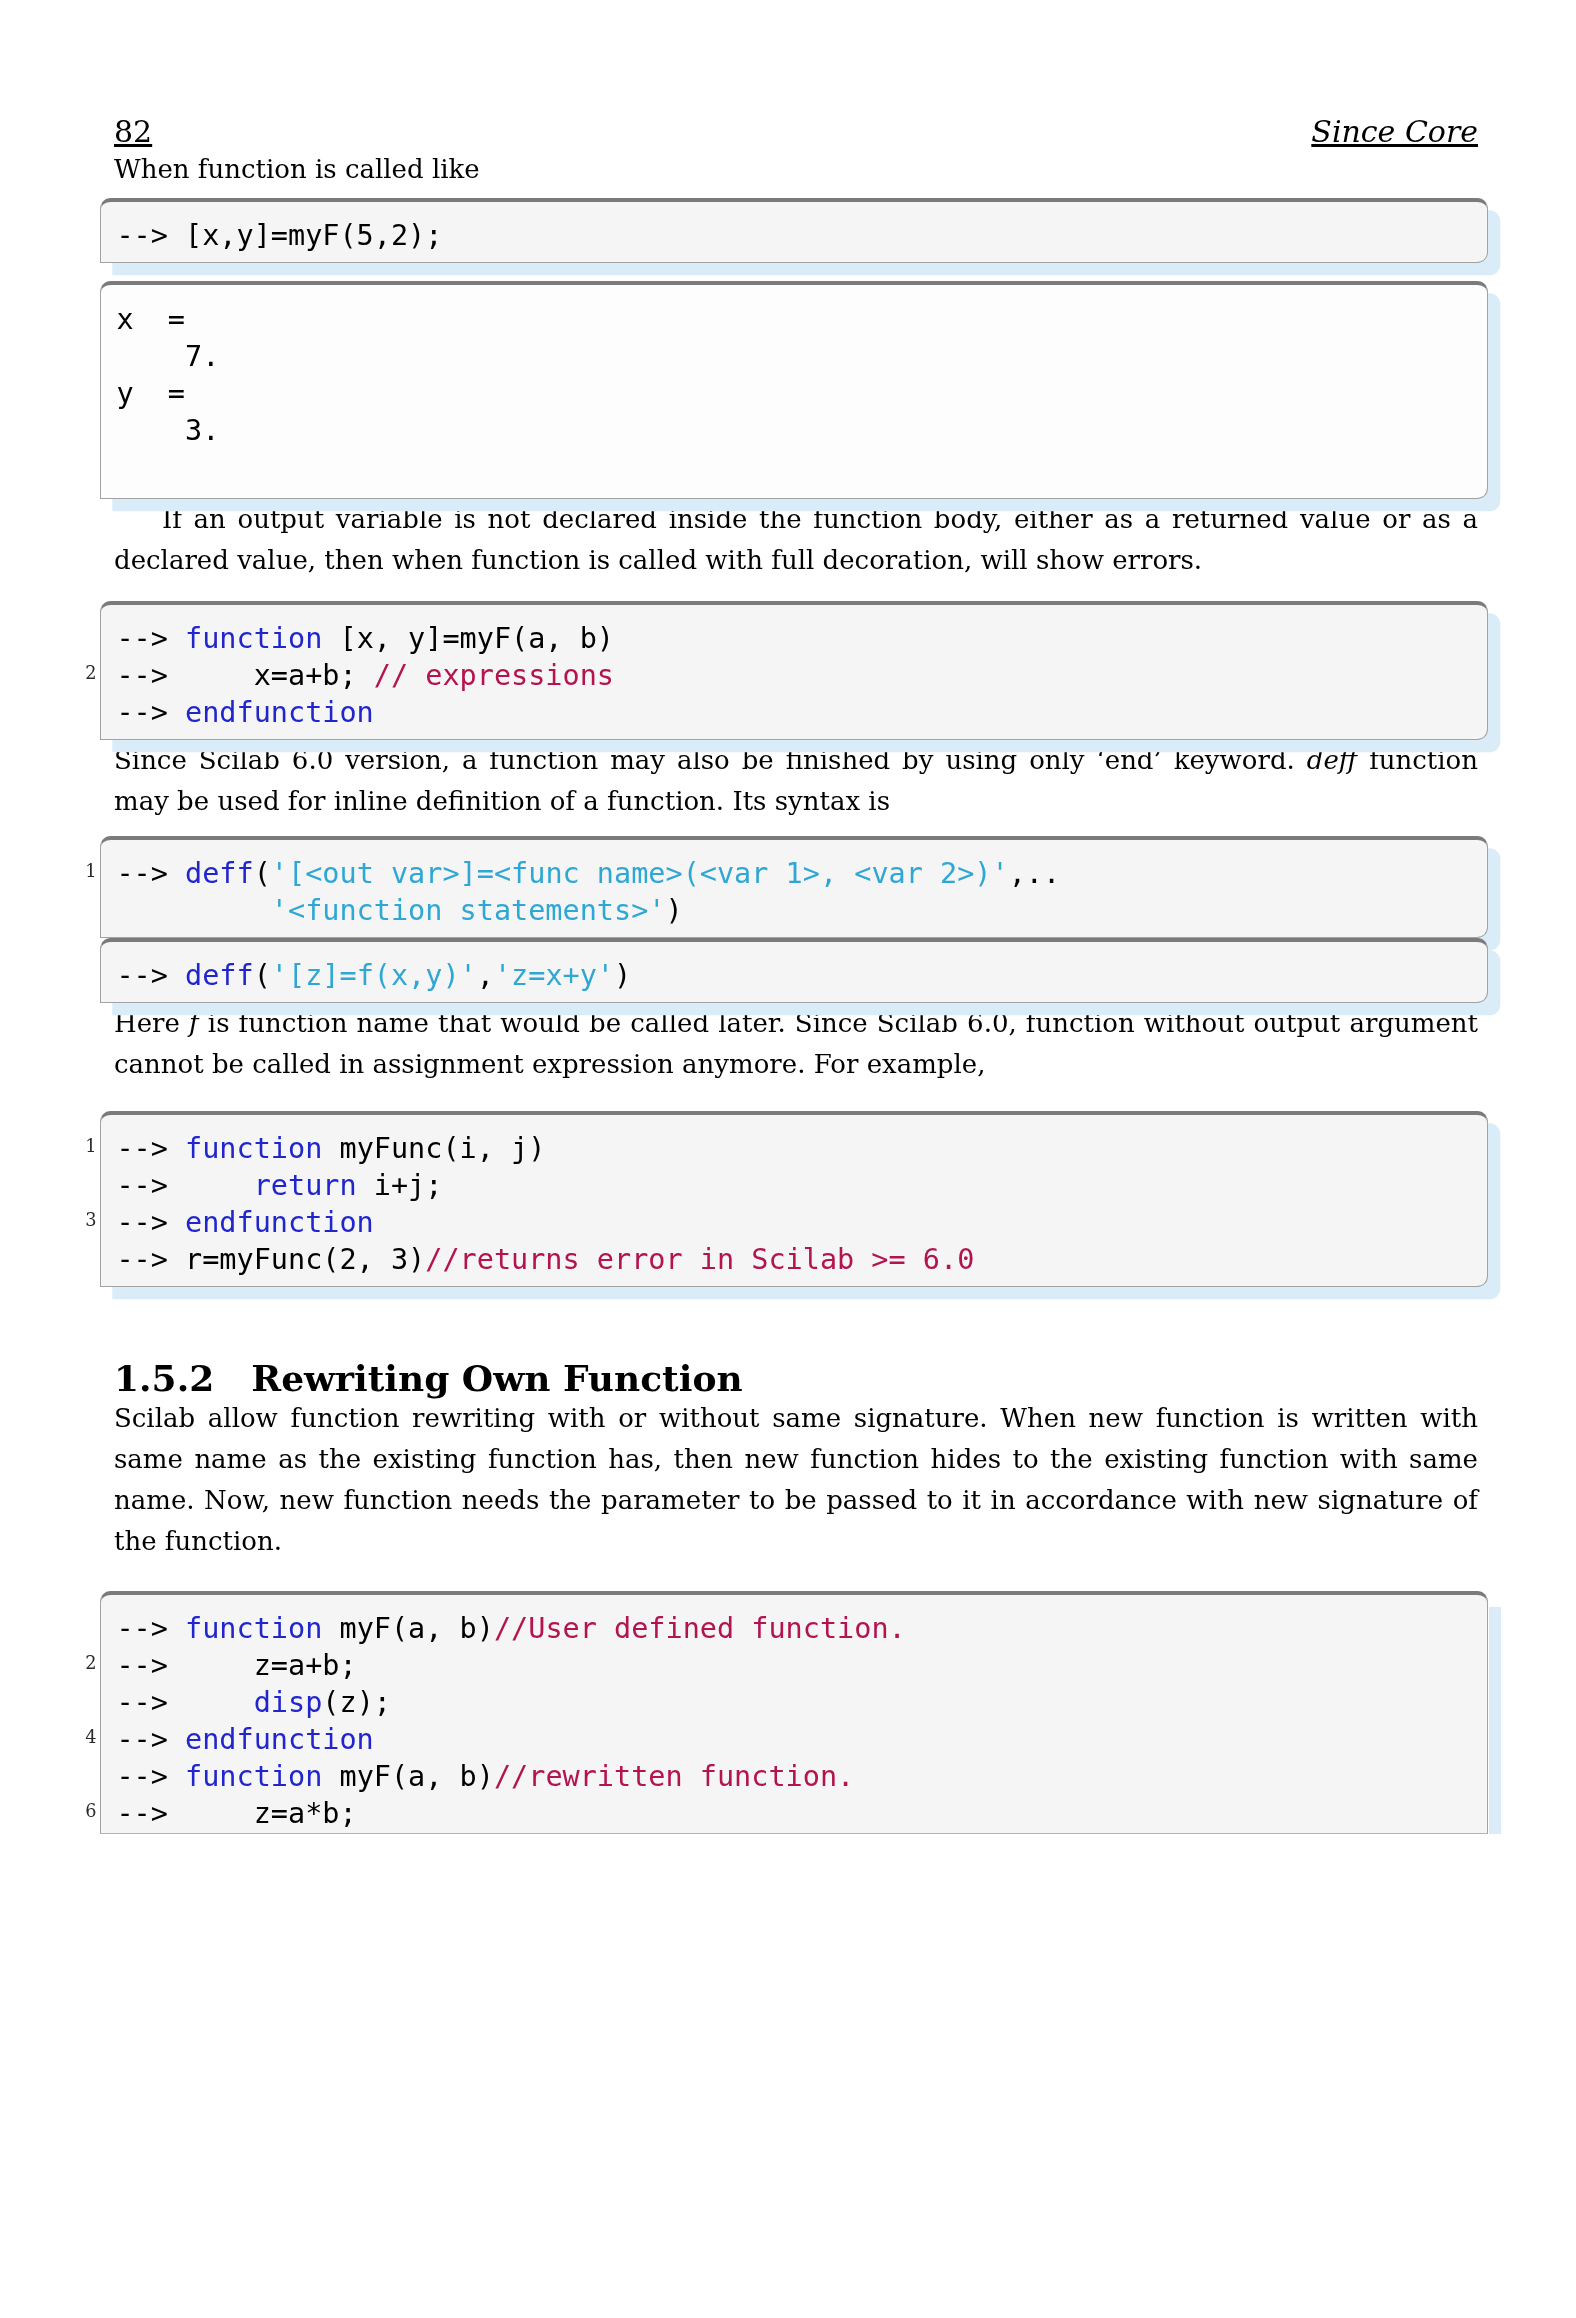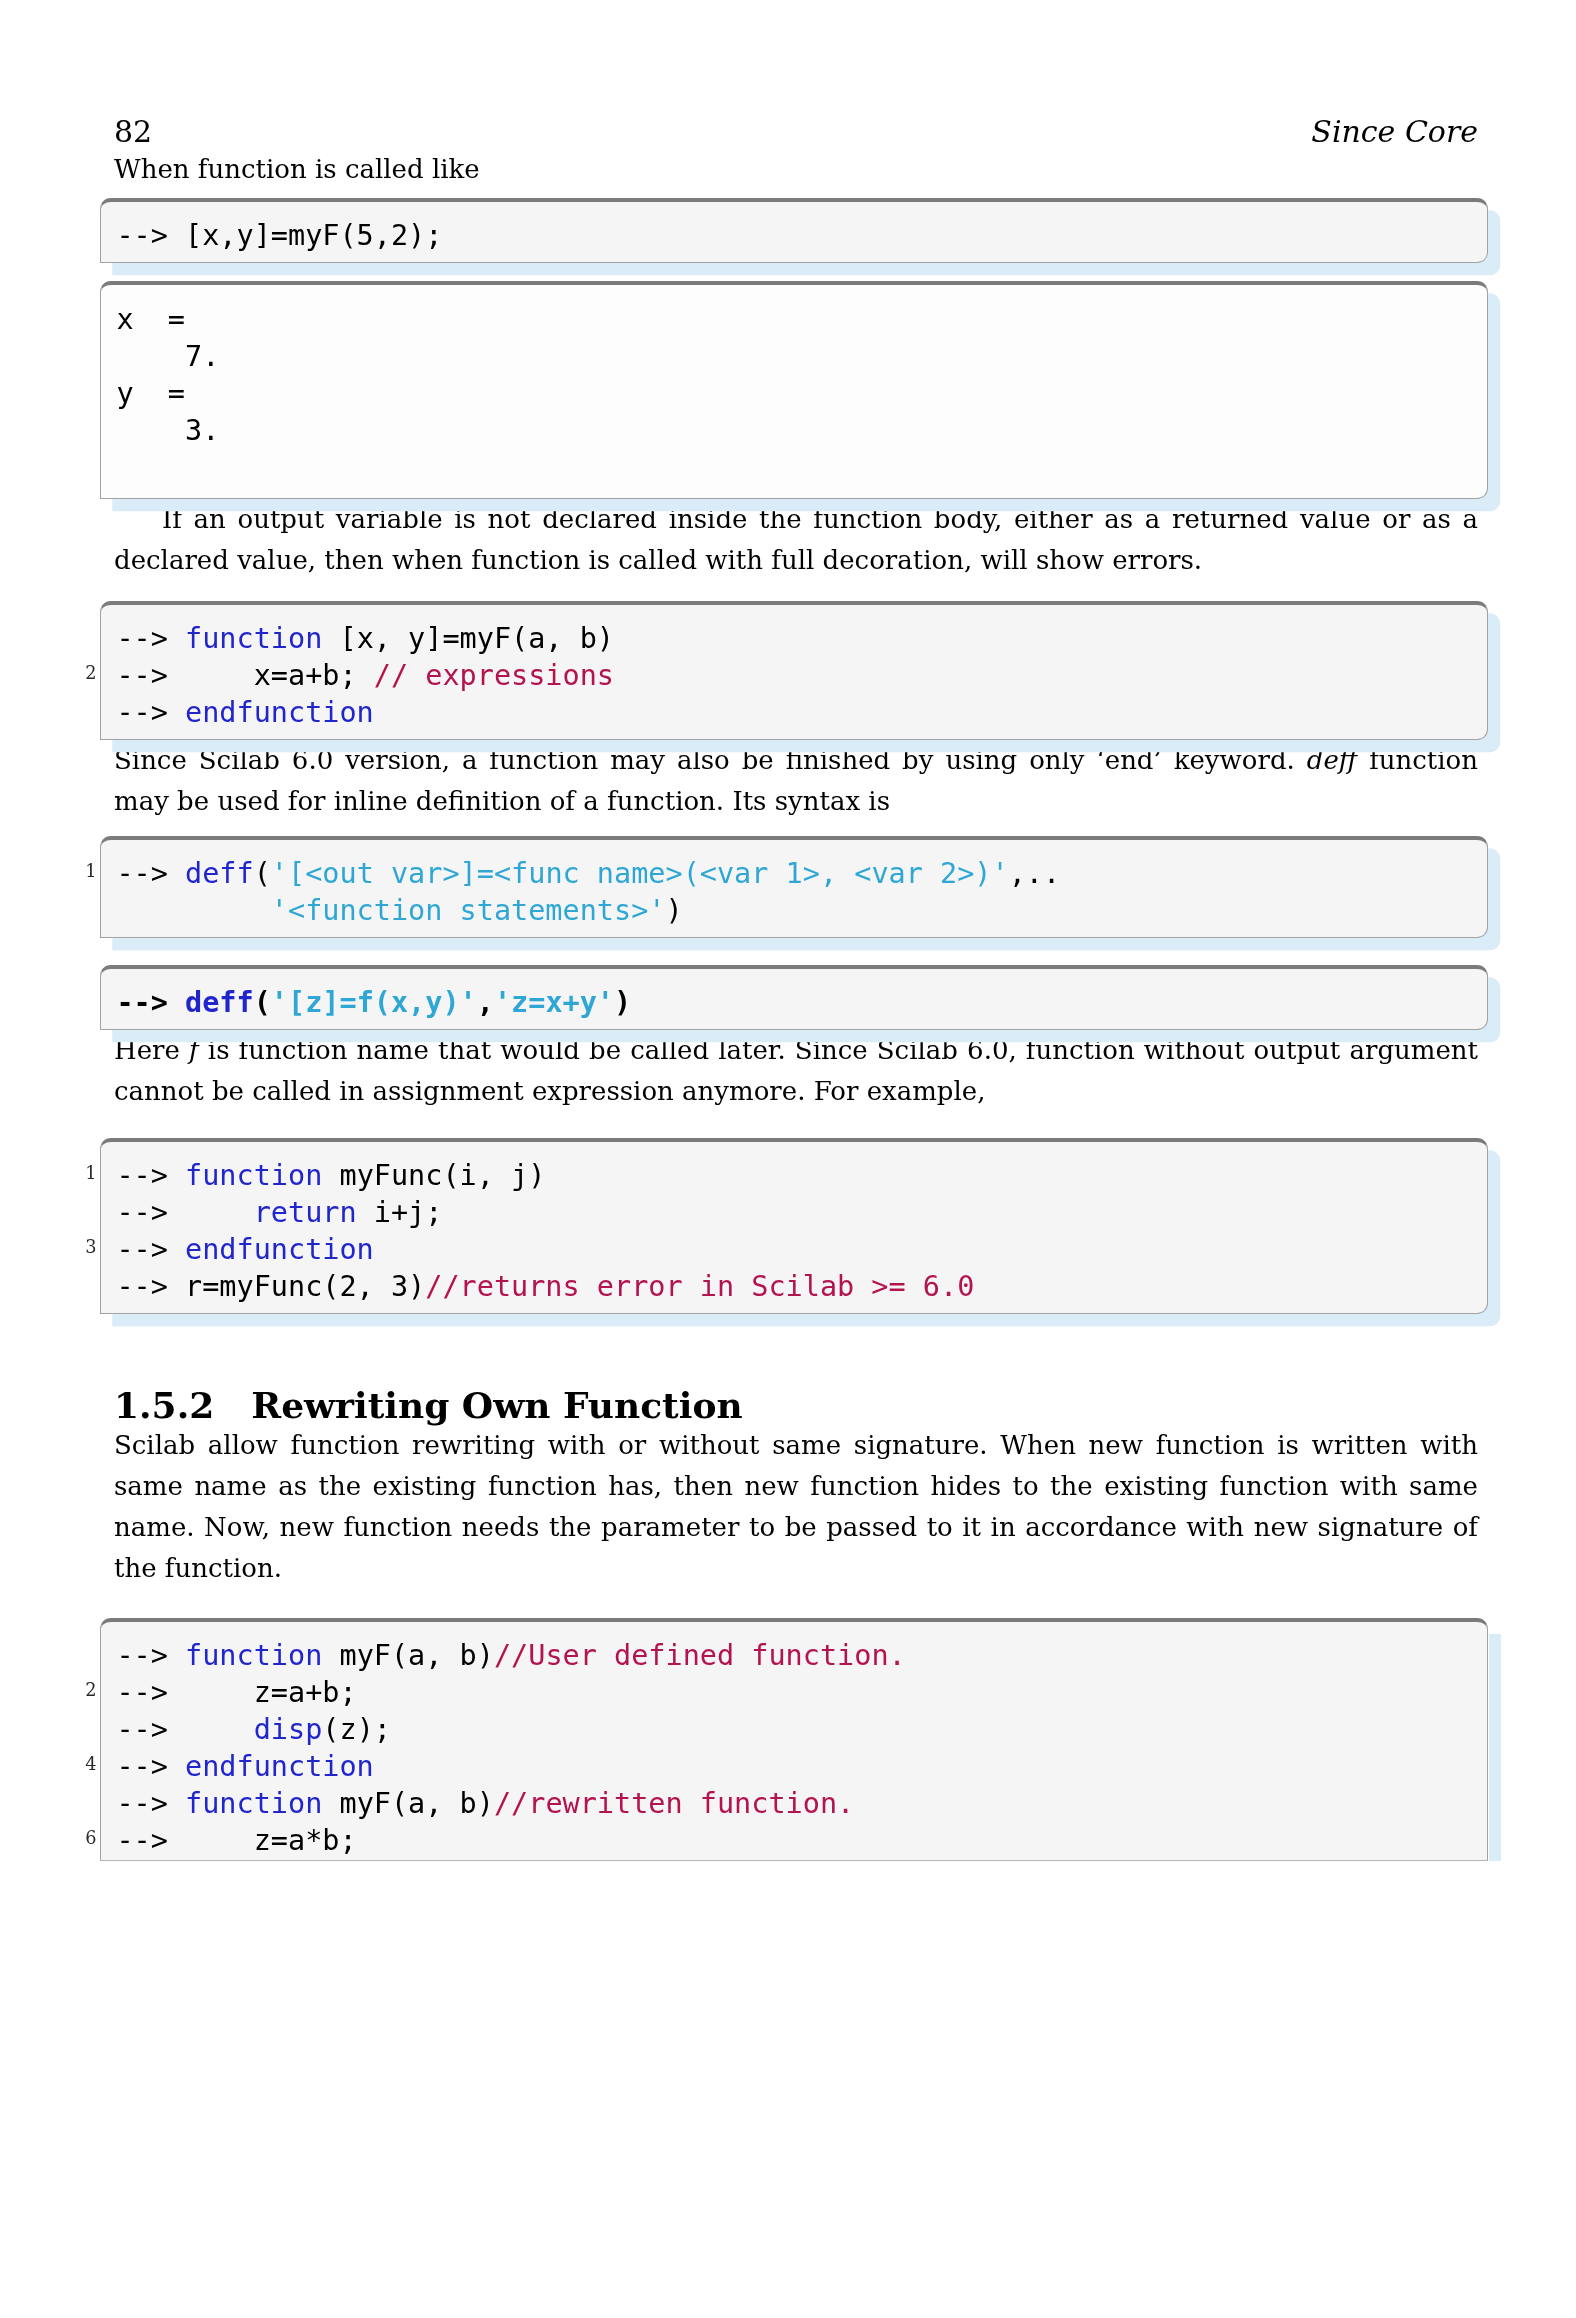--- a/index.html
+++ b/index.html
@@ -5,21 +5,21 @@
   html,body{margin:0;padding:0;background:#ffffff;}
   .page{
     width:1576px;height:2319px;position:relative;background:#ffffff;
     overflow:hidden;
     font-family:"DejaVu Serif","Liberation Serif",serif;
     color:#000;
   }
   .content{padding:114px 88px 0 100px;}
   
   .header{display:flex;justify-content:space-between;align-items:flex-start;
-          font-size:30px;line-height:35px;margin:0 10px 0 14px;}
+          font-size:30px;line-height:35px;margin:0 10px 0 14px;text-decoration:underline;}
   .rtitle{font-style:italic;}
   
   p.body{font-size:26px;line-height:41px;text-align:justify;
          margin:0 10px 0 14px;}
   p.body.indent{text-indent:48px;}
   .it{font-style:italic;}
   .mi{font-style:italic;}
   
   .secheading{font-size:36px;font-weight:bold;line-height:40px;margin:71px 0 0 14px;}
   .secheading .snum{margin-right:37px;}
@@ -54,21 +54,21 @@
     font-size:17.7px;line-height:17.7px;color:#2a2a2a;
   }
   .kw{color:var(--kw,#2125cc);}
   .cmt{color:var(--cmt,#b3134f);}
   .str{color:var(--str,#2fa7d4);}
   
   .mt-p1{margin-top:55px;} .mt-b1{margin-top:7.7px;}
   .mt-p2{margin-top:40px;} .mt-b2{margin-top:18.5px;}
   .mt-p3{margin-top:43px;} .mt-b3{margin-top:20px;}
   .mt-p4{margin-top:21.5px;} .mt-b4{margin-top:14px;}
-  .mt-p5{margin-top:28px;} .mt-b5{margin-top:27px;font-weight:bold;}
+  .mt-p5{margin-top:28px;} .mt-b5{margin-top:0;}
   .mt-p6{margin-top:38px;} .mt-b6{margin-top:26px;}
   .mt-p7{margin-top:34px;} .mt-b7{margin-top:29px;}
 </style>
 </head>
 <body>
 
 <div class="page">
   <div class="content">
 
     <div class="header">

